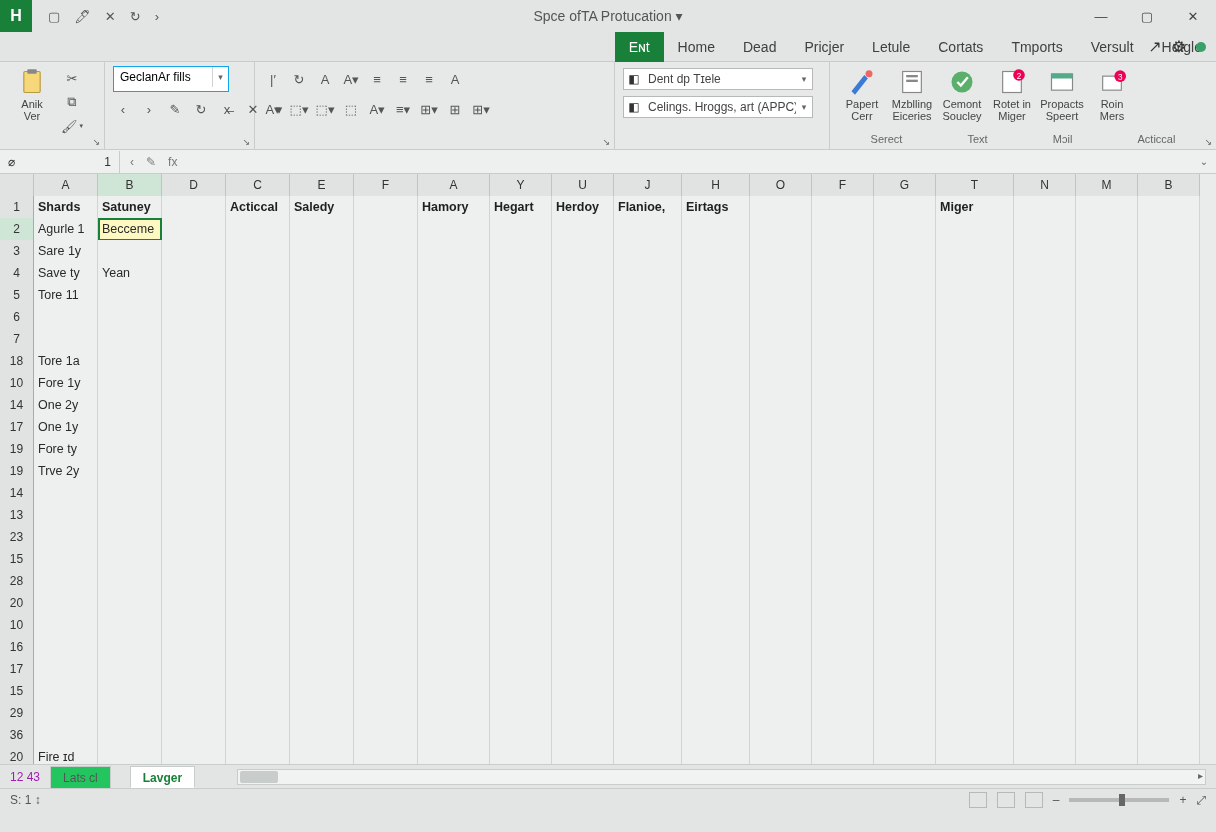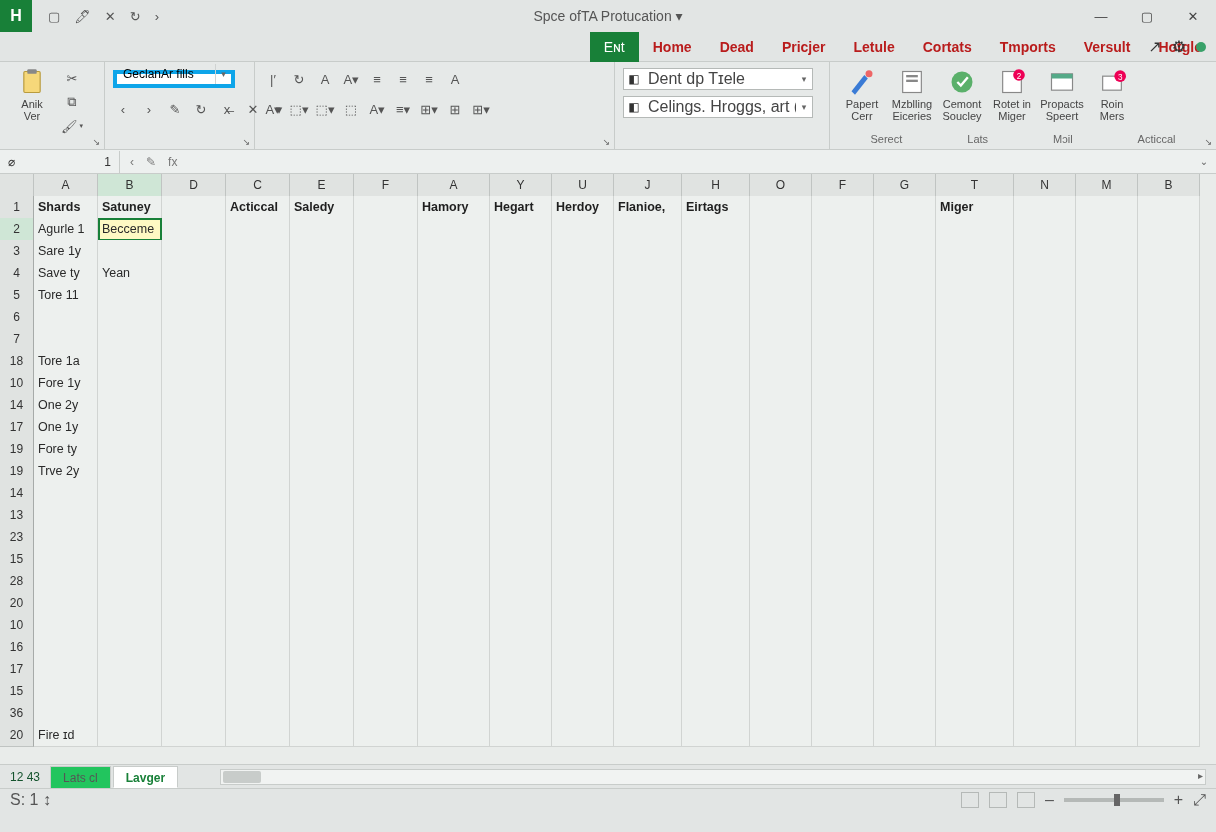--- a/index.html
+++ b/index.html
@@ -7,41 +7,41 @@
   
   .titlebar { height: 32px; background: #e2e5e4; display: flex; align-items: center; position: relative; }
   .app-badge { width: 32px; height: 32px; background: #188038; display: flex; align-items: center; justify-content: center; color: #fff; font-weight: bold; font-size: 16px; }
   .title-qat { display: flex; gap: 14px; padding: 0 16px; align-items: center; color: #555; }
   .qat-item { font-size: 13px; }
   .title-center { position: absolute; left: 50%; transform: translateX(-50%); font-size: 14px; color: #555; }
   .title-right { position: absolute; right: 0; display: flex; align-items: center; }
   .win-btn { width: 46px; height: 32px; display: flex; align-items: center; justify-content: center; font-size: 13px; color: #444; }
   
   .menubar { height: 30px; background: #e2e5e4; border-bottom: 1px solid #c8ccca; display: flex; align-items: center; position: relative; justify-content: flex-end; }
-  .menu-item { padding: 0 14px; height: 30px; display: flex; align-items: center; font-size: 14px; color: #b91c1c; font-weight: bold; }
+  .menu-item { padding: 0 14px; height: 30px; display: flex; align-items: center; font-size: 14px; color: #404040; }
   .menu-item.active { background: #188038; color: #fff; font-weight: 500; }
   .menubar-right { position: absolute; right: 10px; display: flex; gap: 10px; align-items: center; }
   .share-dot { width: 10px; height: 10px; border-radius: 50%; background: #38a169; }
   
   .ribbon { height: 88px; background: #e6e9e8; border-bottom: 1px solid #c8ccca; display: flex; }
   .ribbon-group { border-right: 1px solid #c8ccca; padding: 4px 8px 2px 8px; display: flex; flex-direction: column; justify-content: space-between; position: relative; }
   .group-body { display: flex; gap: 6px; align-items: flex-start; flex: 1; }
   .group-label { font-size: 11px; color: #666; text-align: center; height: 16px; line-height: 16px; }
   .launcher { position: absolute; right: 4px; bottom: 2px; font-size: 9px; color: #666; }
   .big-btn { display: flex; flex-direction: column; align-items: center; width: 48px; font-size: 11px; color: #444; text-align: center; line-height: 1.1; padding-top: 2px; }
   .big-btn .ico { width: 28px; height: 28px; margin-bottom: 2px; }
   .mini-row { display: flex; gap: 6px; align-items: center; height: 26px; }
   .mini-btn { width: 20px; height: 20px; display: flex; align-items: center; justify-content: center; font-size: 13px; color: #555; }
   .mini-btn.dd::after { content: "▾"; font-size: 7px; margin-left: 2px; }
-  .font-box { display: flex; align-items: flex-end; border: 4px solid #0ea5e9; background: #fff; height: 18px; }
+  .font-box { display: flex; align-items: flex-start; border: 1px solid #0ea5e9; background: #fff; height: 26px; }
   .font-box input { border: none; outline: none; font-size: 12px; padding: 0 6px; height: 20px; width: 98px; background: transparent; }
   .font-box .dd-arrow { width: 16px; height: 20px; display: flex; align-items: center; justify-content: center; font-size: 9px; color: #666; border-left: 1px solid #d0d3d2; }
   .wide-combo { display: flex; align-items: center; border: 1px solid #b5b9b7; background: #fff; height: 22px; width: 190px; }
   .wide-combo .ci { width: 20px; height: 20px; display: flex; align-items: center; justify-content: center; font-size: 12px; }
-  .wide-combo span.txt { font-size: 16px; color: #444; padding: 0 4px; flex: 1; white-space: nowrap; overflow: hidden; }
+  .wide-combo span.txt { font-size: 12px; color: #444; padding: 0 4px; flex: 1; white-space: nowrap; overflow: hidden; }
   .wide-combo .dd-arrow { width: 16px; font-size: 9px; color: #666; text-align: center; }
   .cmd-row { display: flex; align-items: center; gap: 6px; height: 26px; font-size: 12px; color: #444; }
   .cmd-row .ci { width: 16px; height: 16px; display: inline-flex; align-items: center; justify-content: center; }
   
   .formulabar { height: 24px; background: #edf0ef; border-bottom: 1px solid #c8ccca; display: flex; align-items: center; }
   .namebox { width: 120px; height: 22px; border-right: 1px solid #c8ccca; display: flex; align-items: center; padding: 0 8px; font-size: 12px; gap: 12px; }
   .fb-icons { display: flex; gap: 12px; padding: 0 10px; color: #777; font-size: 12px; }
   .fb-input { flex: 1; height: 22px; border: none; background: transparent; font-size: 12px; padding: 0 6px; outline: none; }
   .fb-collapse { width: 24px; text-align: center; font-size: 10px; color: #666; }
   
@@ -50,29 +50,29 @@
   .colhdr-row, .data-row { display: grid; grid-template-columns: 34px 64px 64px 64px 64px 64px 64px 72px 62px 62px 68px 68px 62px 62px 62px 78px 62px 62px 62px; }
   .corner { background: #e0e3e1; border-right: 1px solid #c0c4c2; border-bottom: 1px solid #c0c4c2; }
   .colhdr { background: #e0e3e1; border-right: 1px solid #c0c4c2; border-bottom: 1px solid #a7aba9; font-size: 12px; text-align: center; line-height: 22px; color: #333; }
   .rowhdr { background: #e0e3e1; border-right: 1px solid #a7aba9; border-bottom: 1px solid #c0c4c2; font-size: 12px; text-align: center; line-height: 22px; color: #333; }
   .cell { border-right: 1px solid #d1d4d2; border-bottom: 1px solid #d1d4d2; font-size: 12.5px; line-height: 22px; padding: 0 4px; white-space: nowrap; overflow: hidden; background: #edf0ee; color: #2a2a2a; }
   .row1 .cell { font-weight: 600; color: #1f1f1f; }
   .colhdr.sel, .rowhdr.sel { background: #cfe6d6; }
   .cell.active { outline: 2px solid #188038; outline-offset: -2px; background: #fef9c3; }
   
   .sheetbar { position: absolute; left: 0; right: 0; bottom: 0; height: 24px; background: #e2e5e4; border-top: 1px solid #c8ccca; display: flex; align-items: center; font-size: 12px; }
-  .sheetbar .nav { padding: 0 10px; color: #14532d; }
+  .sheetbar .nav { padding: 0 10px; color: #a21caf; }
   .sheet-tab { padding: 0 12px; height: 22px; line-height: 22px; border: 1px solid #c8ccca; border-bottom: none; margin-right: 2px; background: #22c55e; color: #555; }
-  .sheet-tab.active { background: #fff; border-bottom: 1px solid #fff; font-weight: 600; color: #188038; }
+  .sheet-tab.active { background: #fff; border-bottom: 1px solid #fff; font-weight: 600; color: #188038; margin-left: 17px; }
   .hscroll { flex: 1; margin: 0 10px 0 40px; height: 16px; background: #f1f3f2; border: 1px solid #c8ccca; position: relative; }
   .hscroll .thumb { position: absolute; left: 2px; top: 1px; width: 38px; height: 12px; background: #c8ccca; border-radius: 2px; }
   .hscroll .lar { position: absolute; left: 2px; top: 0; font-size: 10px; color: #666; }
   .hscroll .rar { position: absolute; right: 2px; top: 0; font-size: 10px; color: #666; }
   
-  .statusbar { height: 22px; background: #e2e5e4; border-top: 1px solid #c8ccca; display: flex; align-items: center; font-size: 16px; color: #555; padding: 0 10px; justify-content: space-between; }
+  .statusbar { height: 22px; background: #e2e5e4; border-top: 1px solid #c8ccca; display: flex; align-items: center; font-size: 12px; color: #555; padding: 0 10px; justify-content: space-between; }
   .status-right { display: flex; gap: 10px; align-items: center; }
   .view-btn { width: 18px; height: 16px; border: 1px solid #b5b9b7; }
   .zoom-slider { width: 100px; height: 4px; background: #b5b9b7; position: relative; }
   .zoom-slider .zthumb { position: absolute; left: 50%; top: -4px; width: 6px; height: 12px; background: #666; }
   
   svg { display: block; }
 </style>
 </head>
 <body>
 
@@ -261,21 +261,21 @@
               <circle cx="19" cy="7" r="5" fill="#e05"></circle>
               <text x="19" y="10" font-size="7" fill="#fff" text-anchor="middle">3</text>
             </svg>
           </span>
           <span style="white-space:pre-line">Roin
 Mers</span>
         </div>
       </div>
     <div style="display:flex;justify-content:space-around">
       <span class="group-label">Serect</span>
-      <span class="group-label">Lats</span>
+      <span class="group-label">Text</span>
       <span class="group-label">Mɔil</span>
       <span class="group-label">Acticcal</span>
     </div>
     <span class="launcher">↘</span>
   </div>
 </div>
 
 <div class="formulabar">
   <div class="namebox">
     <span>⌀</span>
@@ -790,20 +790,41 @@
         <div class="cell"></div>
         <div class="cell"></div>
         <div class="cell"></div>
         <div class="cell"></div>
         <div class="cell"></div>
         <div class="cell"></div>
         <div class="cell"></div>
         <div class="cell"></div>
       </div>
       <div class="data-row">
+        <div class="rowhdr">29</div>
+        <div class="cell"></div>
+        <div class="cell"></div>
+        <div class="cell"></div>
+        <div class="cell"></div>
+        <div class="cell"></div>
+        <div class="cell"></div>
+        <div class="cell"></div>
+        <div class="cell"></div>
+        <div class="cell"></div>
+        <div class="cell"></div>
+        <div class="cell"></div>
+        <div class="cell"></div>
+        <div class="cell"></div>
+        <div class="cell"></div>
+        <div class="cell"></div>
+        <div class="cell"></div>
+        <div class="cell"></div>
+        <div class="cell"></div>
+      </div>
+      <div class="data-row">
         <div class="rowhdr">36</div>
         <div class="cell"></div>
         <div class="cell"></div>
         <div class="cell"></div>
         <div class="cell"></div>
         <div class="cell"></div>
         <div class="cell"></div>
         <div class="cell"></div>
         <div class="cell"></div>
         <div class="cell"></div>

